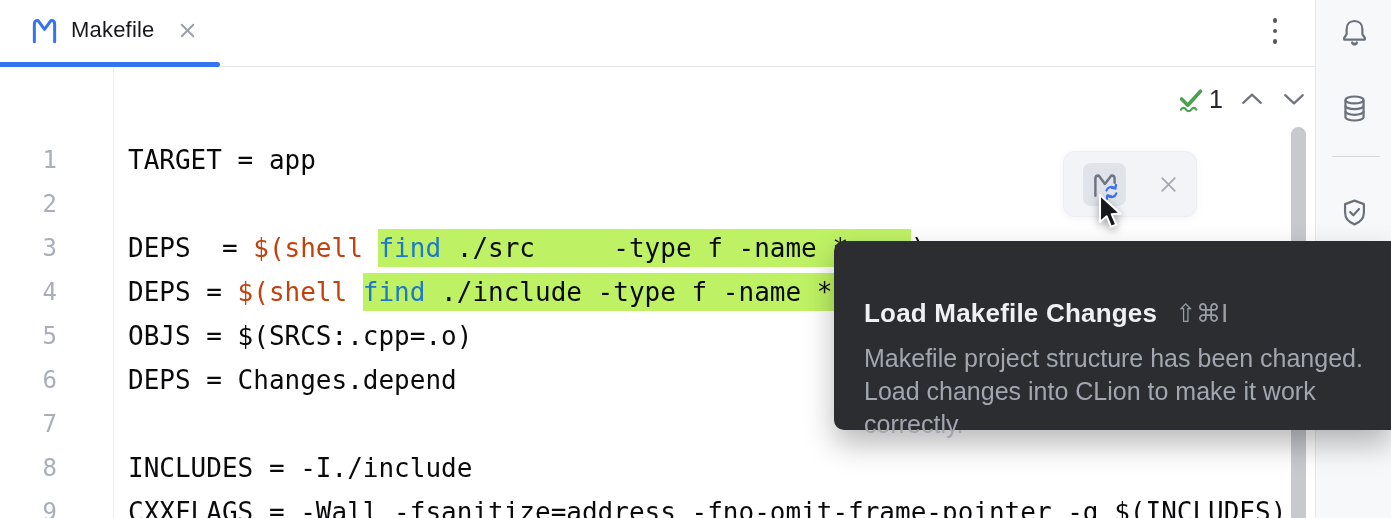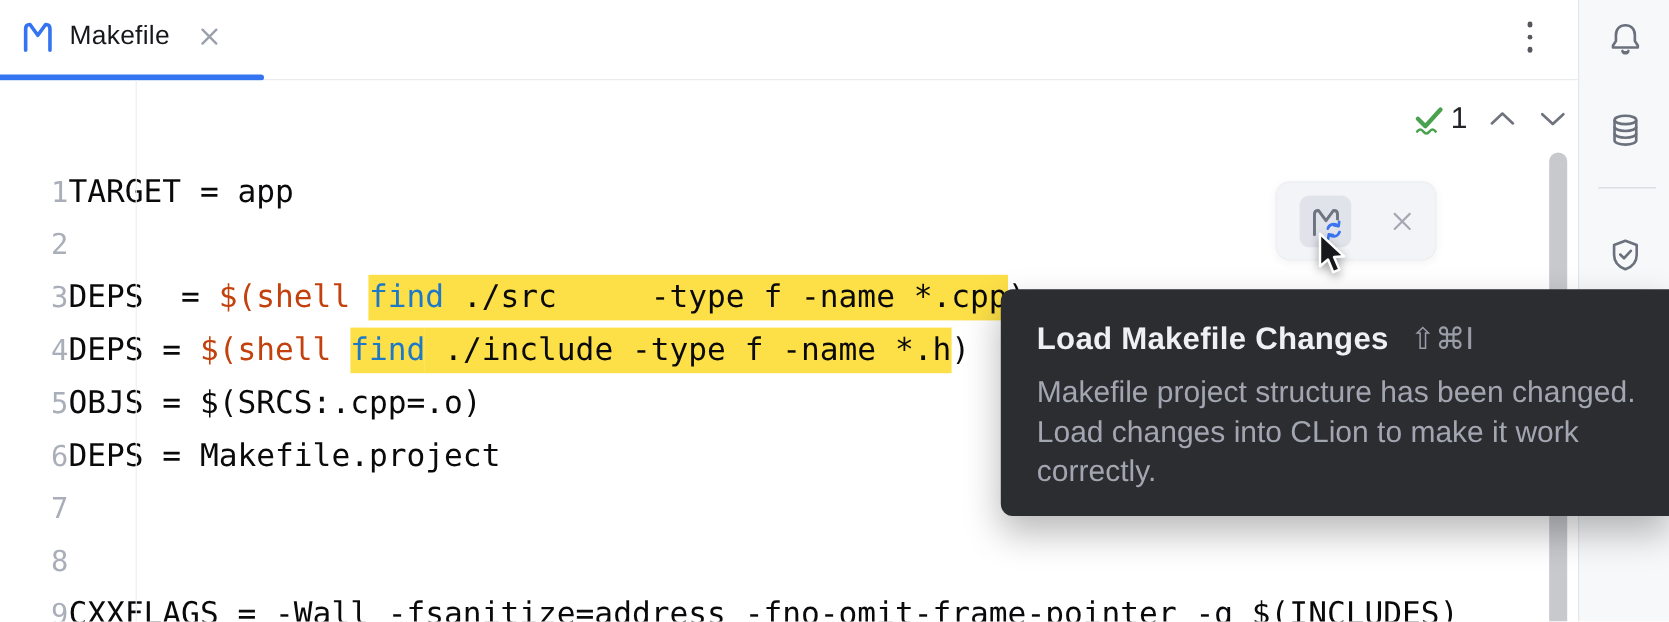--- a/index.html
+++ b/index.html
@@ -4,56 +4,56 @@
 <style>
   html,body{margin:0;padding:0;}
   body{
     width:1391px;height:518px;position:relative;overflow:hidden;
     background:#ffffff;
     font-family:"Liberation Sans","DejaVu Sans",sans-serif;
     -webkit-font-smoothing:antialiased;
   }
   
   .tabbar{position:absolute;left:0;top:0;width:1315px;height:62px;background:#ffffff;}
-  .tab{position:absolute;left:0;top:0;height:60px;display:flex;align-items:center;padding-left:16px;cursor:default;}
+  .tab{position:absolute;left:0;top:0;height:60px;display:flex;align-items:center;padding-left:29px;cursor:default;}
   .tab-title{margin-left:11px;font-size:22px;font-weight:500;color:#16181c;letter-spacing:.2px;}
   .tab-close{margin-left:22px;display:flex;align-items:center;}
   .bar-border{position:absolute;left:0;top:66px;width:1315px;height:1px;background:#e4e6ea;}
   .tab-underline{position:absolute;left:0;top:62px;width:220px;height:5px;background:#3574F0;border-radius:0 3px 3px 0;}
   .kebab{position:absolute;left:1267px;top:12px;width:16px;height:38px;display:flex;flex-direction:column;align-items:center;justify-content:center;gap:6px;cursor:pointer;}
   .kebab i{width:4.5px;height:4.5px;border-radius:50%;background:#55585e;}
   
   .editor{position:absolute;left:0;top:67px;width:1315px;height:451px;background:#ffffff;}
   .gutter-sep{position:absolute;left:113px;top:67px;bottom:0;width:1px;background:#eceef1;}
   .code-rows{position:absolute;left:0;top:71px;width:1315px;}
   .crow{display:flex;height:44px;align-items:center;}
   .ln{width:57px;text-align:right;flex:none;color:#a9aeb9;font:24px/44px "DejaVu Sans Mono",monospace;}
-  .lt{font:26px/44px "DejaVu Sans Mono",monospace;color:#0a0a0c;white-space:pre;}
+  .lt{margin-left:71px;font:26px/44px "DejaVu Sans Mono",monospace;color:#0a0a0c;white-space:pre;}
   .seg.func{color:#c2410c;}
   .seg.cmd{color:#1d79c7;}
-  .seg.hl{background:#fde047;padding:4px 0;}
+  .seg.hl{background:#bef264;padding:4px 0;}
   .seg.typo{text-decoration-line:underline;text-decoration-style:wavy;text-decoration-color:#84c787;text-decoration-thickness:2px;text-underline-offset:7px;}
   
   .inspections{position:absolute;left:1176px;top:84px;height:30px;display:flex;align-items:center;z-index:4;}
   .insp-count{margin-left:3px;font-size:25px;color:#232529;}
   .insp-up{margin-left:18px;cursor:pointer;}
   .insp-down{margin-left:20px;cursor:pointer;}
   
   .island{position:absolute;left:1063px;top:151px;width:134px;height:66px;background:#f3f4f7;border:1px solid #eceef1;border-radius:12px;box-shadow:0 2px 8px rgba(0,0,0,.05);z-index:10;box-sizing:border-box;}
   .island-reload{position:absolute;left:19px;top:11px;width:43px;height:43px;border-radius:8px;background:#e0e3e9;display:flex;align-items:center;justify-content:center;cursor:pointer;}
   .island-close{position:absolute;left:83px;top:11px;width:43px;height:43px;display:flex;align-items:center;justify-content:center;cursor:pointer;}
   
   .scrollbar{position:absolute;left:1291px;top:127px;width:15px;height:391px;background:#c7c9cd;border-radius:8px 8px 0 0;z-index:3;}
   
   .sidebar{position:absolute;left:1315px;top:0;width:76px;height:518px;background:#f7f8fa;border-left:1px solid #e5e7ea;box-sizing:border-box;z-index:2;}
   .side-btn{position:absolute;left:0;width:76px;height:52px;display:flex;align-items:center;justify-content:center;cursor:pointer;}
   .side-divider{position:absolute;left:16px;top:156px;width:48px;height:1px;background:#d4d7dc;}
   
   .tooltip{position:absolute;left:834px;top:241px;right:0;height:189px;background:#2b2d31;border-radius:10px 0 0 10px;box-shadow:0 14px 30px rgba(0,0,0,.28);z-index:50;padding:26px 30px;box-sizing:border-box;}
-  .tt-titlerow{display:flex;align-items:baseline;}
+  .tt-titlerow{display:flex;align-items:baseline;margin-top:31px;}
   .tt-title{font-size:26px;font-weight:600;color:#eff0f2;letter-spacing:.2px;}
   .tt-shortcut{margin-left:18px;font-size:25px;color:#999da7;font-family:"DejaVu Sans","Liberation Sans",sans-serif;}
   .tt-body{margin-top:13px;width:530px;font-size:25px;line-height:33px;color:#a2a6b0;}
   
   .cursor{position:absolute;left:1096px;top:193px;z-index:60;filter:drop-shadow(0 3px 4px rgba(0,0,0,.35));}
   svg{display:block;}
 </style>
 </head>
 <body>
 
@@ -97,28 +97,29 @@
       <div class="crow">
         <span class="ln">4</span>
         <span class="lt"><span class="seg plain">DEPS = </span><span class="seg func">$(shell</span><span class="seg plain"> </span><span class="seg cmd hl">find</span><span class="seg plain hl"> ./include -type f -name *.h</span><span class="seg plain">)</span></span>
       </div>
       <div class="crow">
         <span class="ln">5</span>
         <span class="lt"><span class="seg plain">OBJS = $(SRCS:.cpp=.o)</span></span>
       </div>
       <div class="crow">
         <span class="ln">6</span>
-        <span class="lt"><span class="seg plain">DEPS = Makefile.project</span></span>
+        <span class="lt"><span class="seg plain">DEPS = Changes.depend</span></span>
       </div>
       <div class="crow">
         <span class="ln">7</span>
         <span class="lt"></span>
       </div>
       <div class="crow">
         <span class="ln">8</span>
+        <span class="lt"><span class="seg plain">INCLUDES = -I./include</span></span>
       </div>
       <div class="crow">
         <span class="ln">9</span>
         <span class="lt"><span class="seg plain typo">CXXFLAGS</span><span class="seg plain"> = -Wall -fsanitize=address -fno-omit-frame-pointer -g $(INCLUDES)</span></span>
       </div>
     </div>
 </div>
 <div class="gutter-sep"></div>
 
 <div class="inspections">

